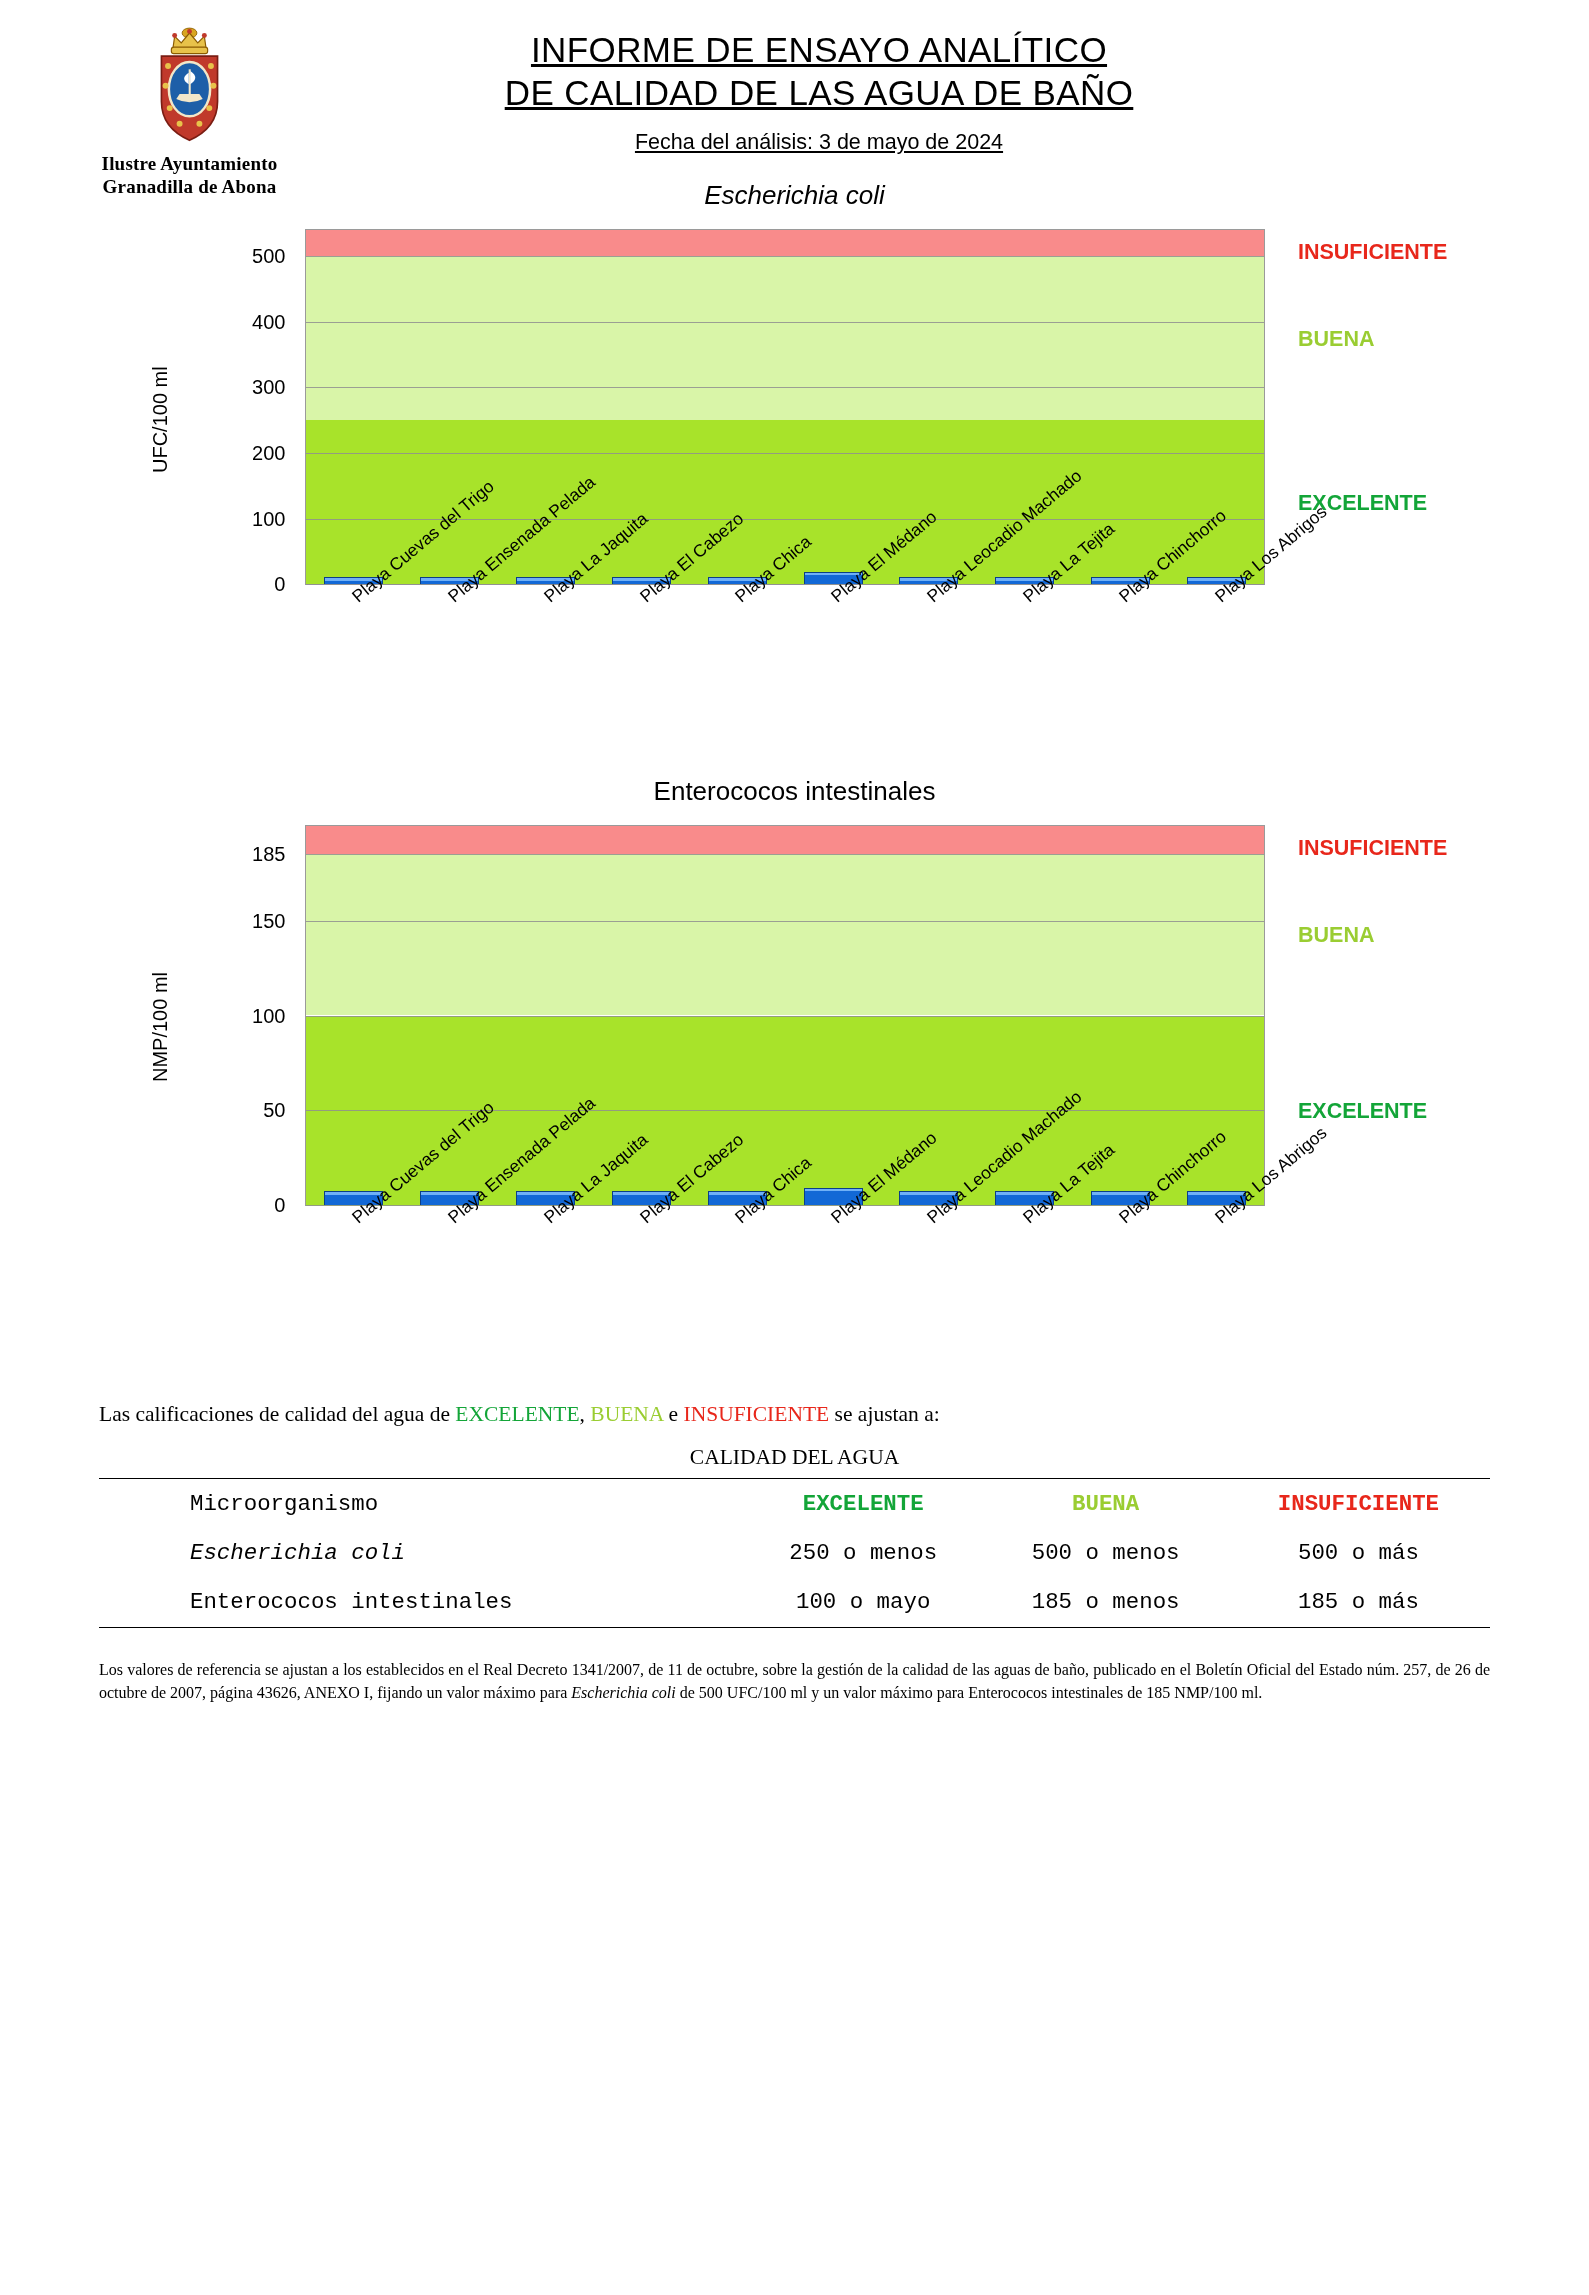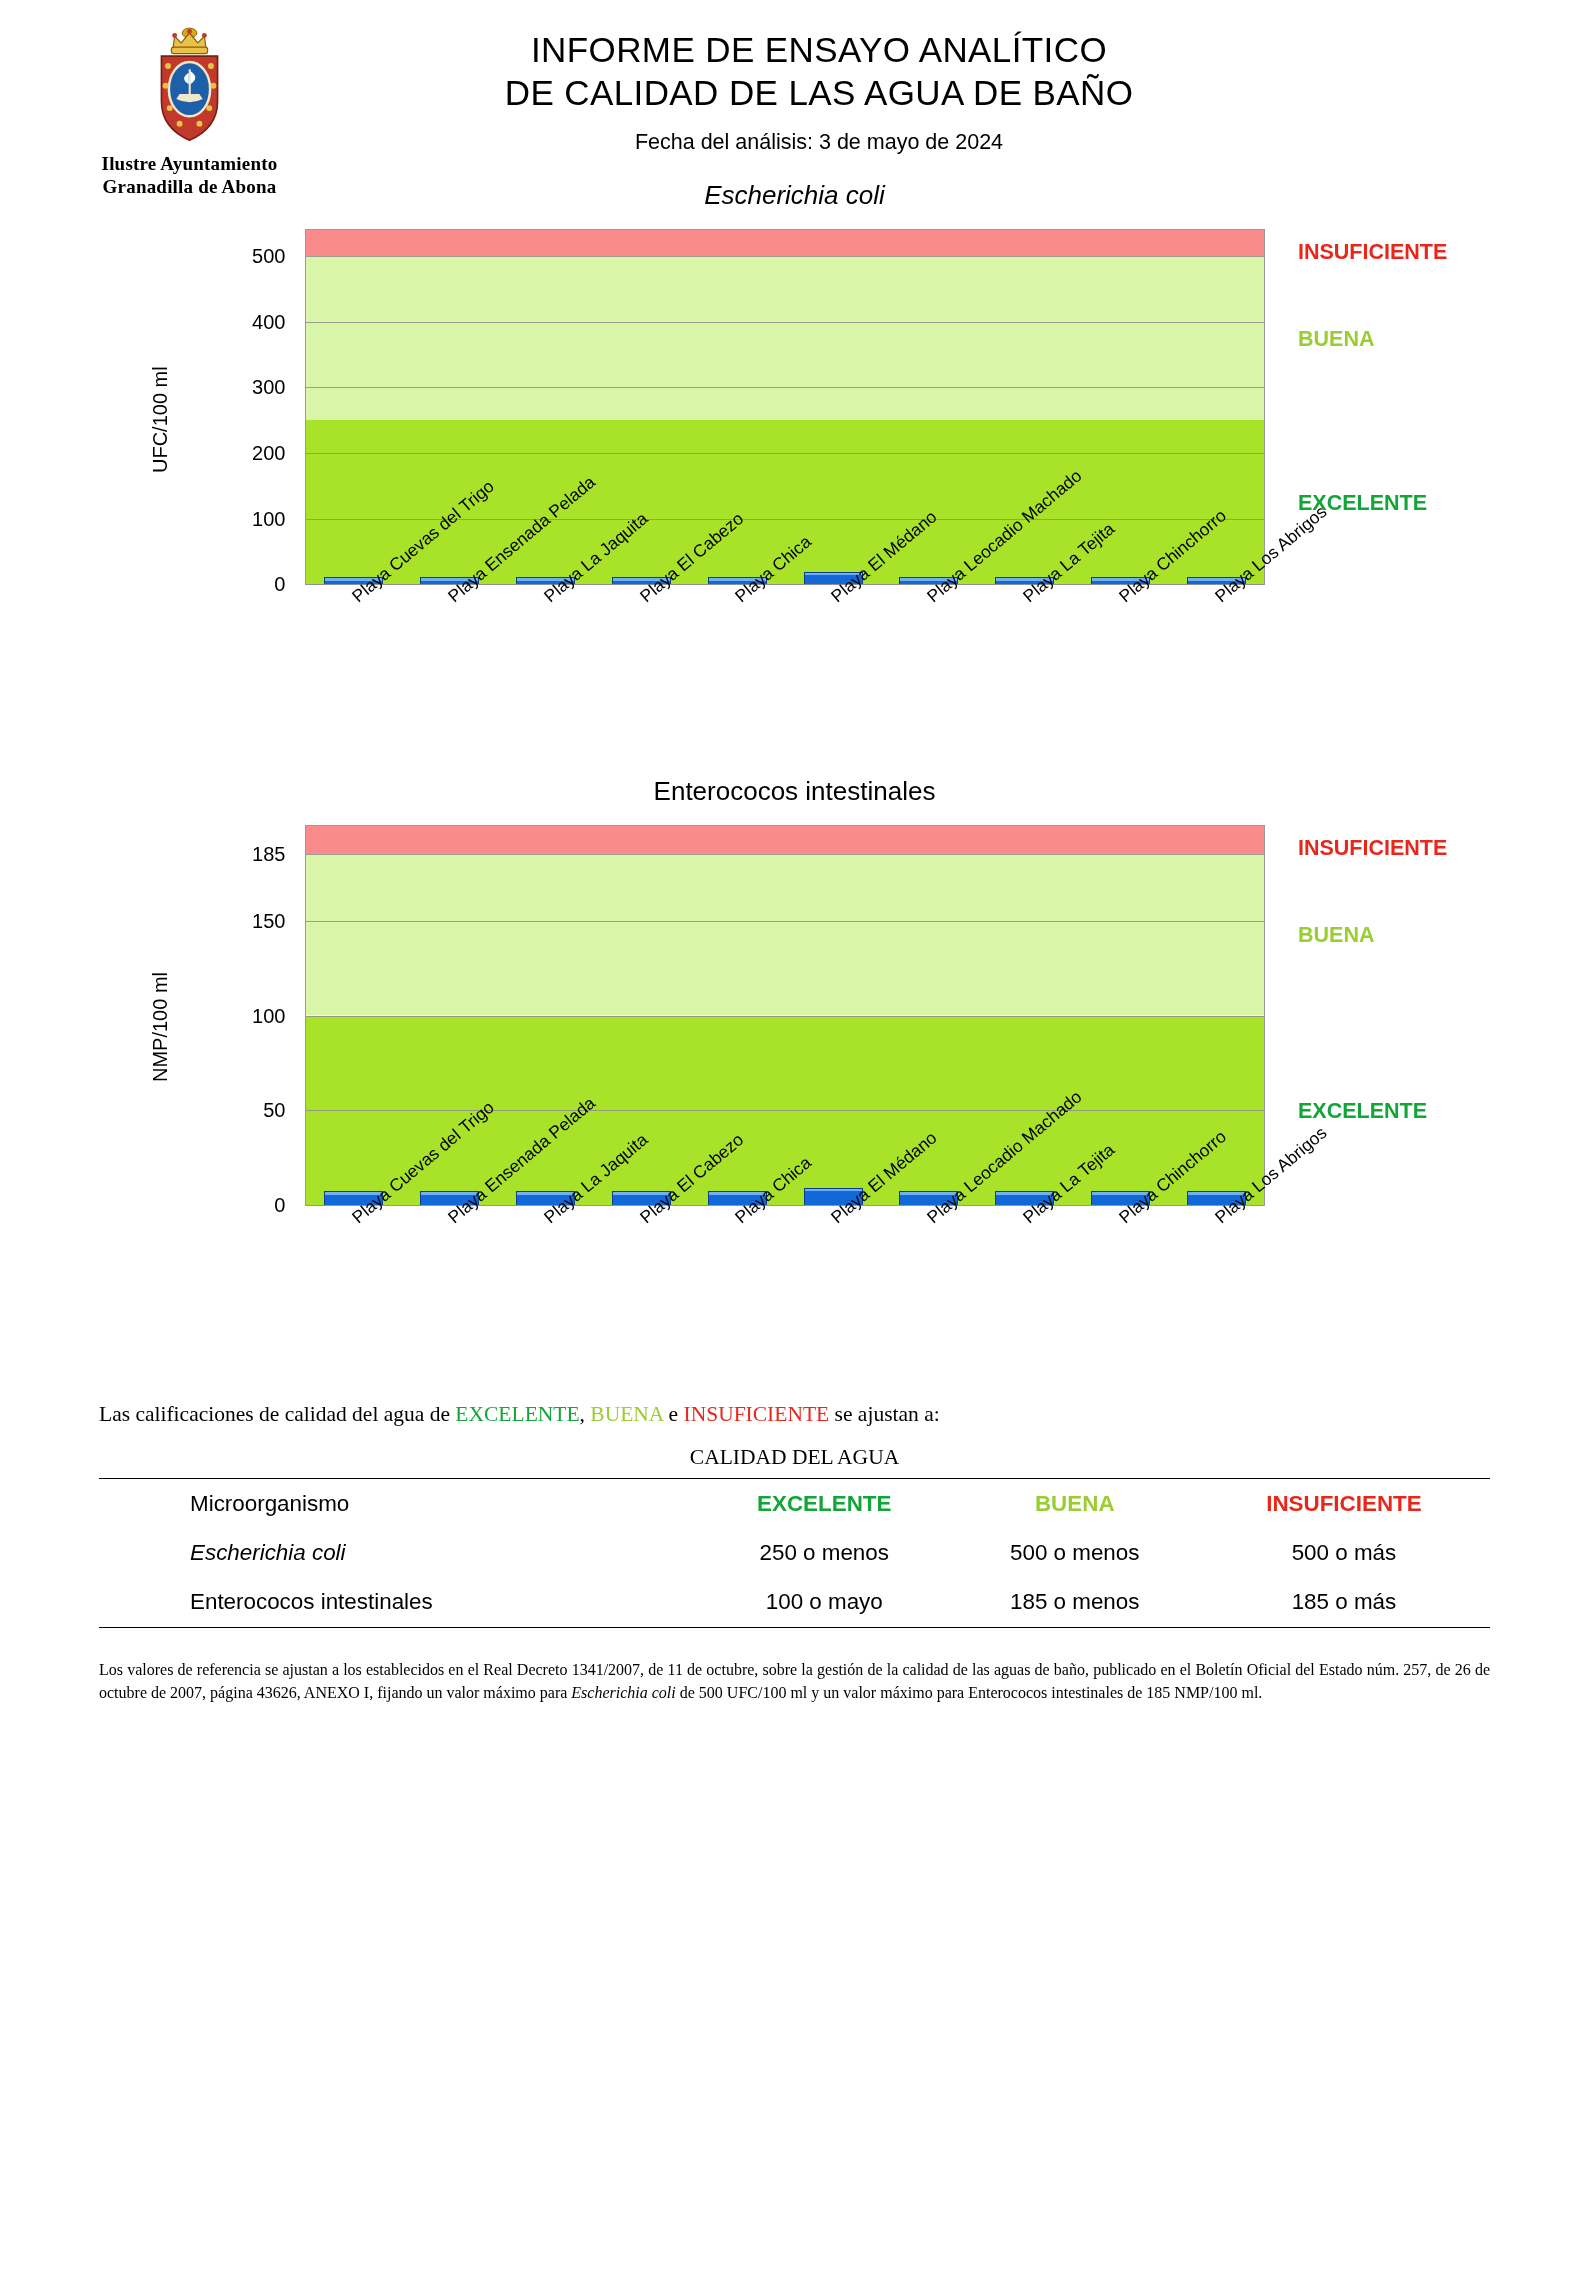--- a/index.html
+++ b/index.html
@@ -16,21 +16,21 @@
   .header { position:relative; padding-top:28px; }
   .crest-block {
     position:absolute; left:82px; top:23px; width:215px; text-align:center;
   }
   .crest { width:99px; height:124px; margin:0 auto; }
   .crest-caption {
     font-family:"Liberation Serif", serif;
     font-size:19px; line-height:1.18; margin-top:3.3px; font-weight:700;
     letter-spacing:0.2px;
   }
-  .title-block { text-align:center; padding-left:99px; padding-right:50px; }
+  .title-block { text-align:center; padding-left:99px; padding-right:50px;text-decoration:underline; }
   .title-line {
     font-size:35px; letter-spacing:0.4px; line-height:1.24; font-weight:400;
   }
   .subtitle { font-size:21.5px; margin-top:15px; }
 
   
   .chart-wrap { position:relative; width:1589px; }
   .chart-title { text-align:center; font-size:26px; margin-top:25px; }
   .chart-title.italic { font-style:italic; }
 
@@ -85,21 +85,21 @@
   }
   .c-exc { color:#13a538; }
   .c-bue { color:#9acd32; }
   .c-ins { color:#e8271b; }
 
   
   .tbl-wrap { width:1391px; margin:18px auto 0 auto; }
   .tbl-caption { text-align:center; font-size:21.5px; margin-bottom:8.3px;
                  font-family:"Liberation Serif", serif; }
   table.quality {
-    width:100%; border-collapse:collapse; font-family:Liberation Sans, sans-serif;
+    width:100%; border-collapse:collapse; font-family:Liberation Mono, monospace;
     font-size:22.4px;
   }
   table.quality th, table.quality td { padding:11.6px 5px; text-align:center; }
   table.quality th:first-child, table.quality td:first-child { text-align:left; padding-left:91px; }
   table.quality thead th { font-weight:normal; }
   .row-top { border-top:1.7px solid #000; }
   .row-mid { border-top:1.7px solid #000; }
   .row-bot { border-bottom:1.7px solid #000; }
   .sp-italic { font-style:italic; }
   .units-note {

